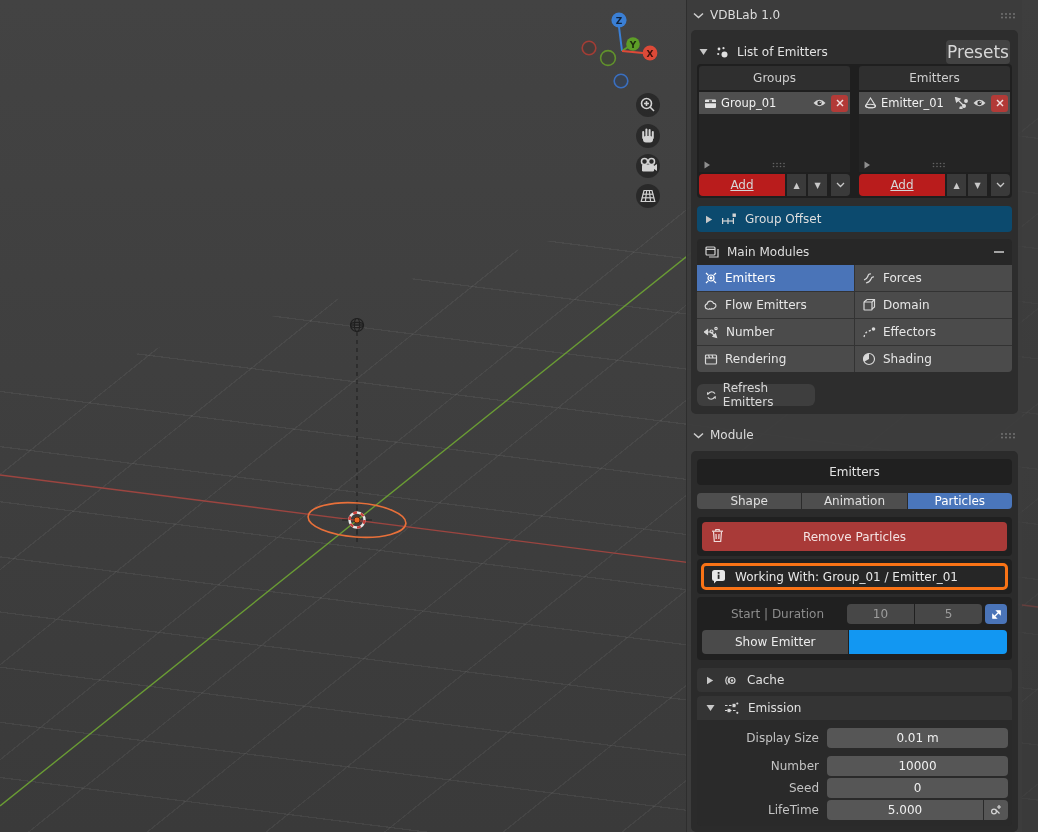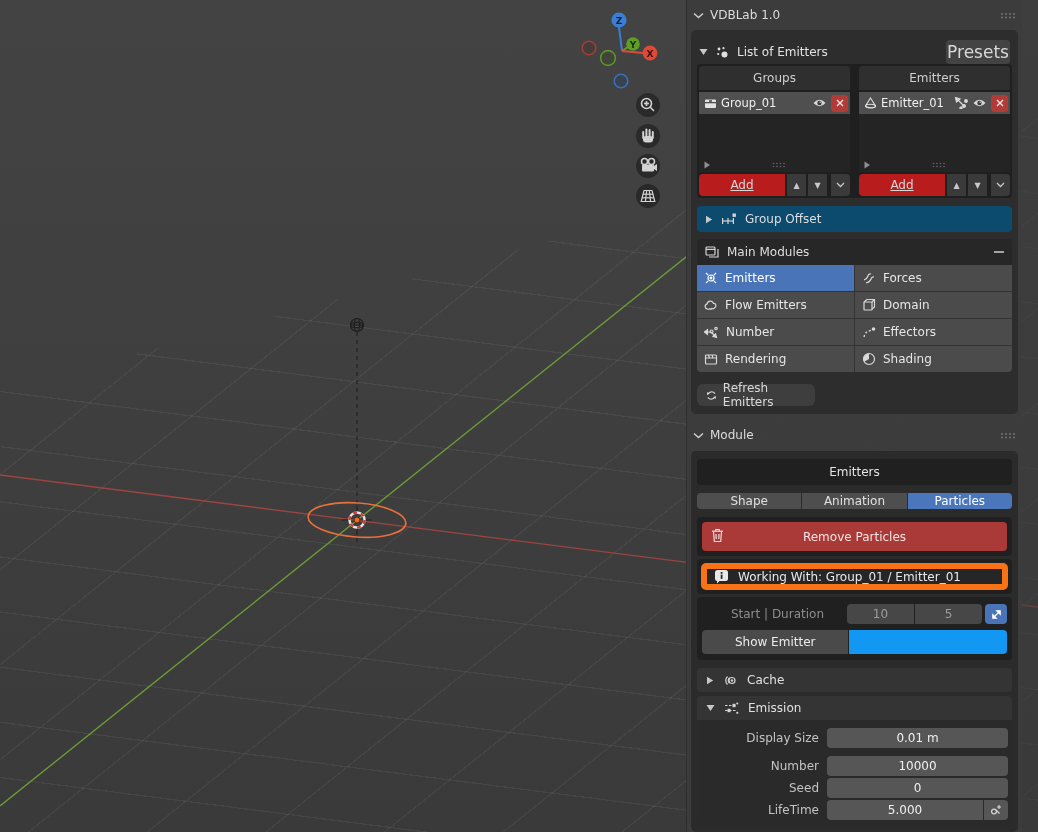--- a/index.html
+++ b/index.html
@@ -53,21 +53,21 @@
   .title-box{background:#202020;border-radius:4px;height:26px;display:flex;align-items:center;justify-content:center;color:#e3e3e3;flex:none;}
   .tabs{display:flex;gap:1px;margin-top:8px;height:16px;flex:none;}
   .tab{flex:1;background:#4e4e4e;display:flex;align-items:center;justify-content:center;color:#e0e0e0;}
   .tab:first-child{border-radius:4px 0 0 4px;}
   .tab:last-child{border-radius:0 4px 4px 0;}
   .tab.sel{background:#4a76bb;color:#fff;}
   .darkbox{background:#202020;border-radius:4px;margin-top:8px;padding:5px;flex:none;}
   .darkbox+.darkbox{margin-top:3px;}
   .danger-btn{position:relative;background:#a93a38;border-radius:4px;height:29px;display:flex;align-items:center;justify-content:center;color:#f4e3e3;}
   .danger-btn .ticon{position:absolute;left:9px;top:6px;}
-  .info-box{border:6px solid #f97316;background:#262626;border-radius:5px;height:27px;display:flex;align-items:center;gap:9px;padding:0 7px;color:#e8e8e8;}
+  .info-box{border:3px solid #f97316;background:#262626;border-radius:5px;height:27px;display:flex;align-items:center;gap:9px;padding:0 7px;color:#e8e8e8;}
   .prow{display:flex;align-items:center;gap:8px;}
   .plabel{width:122px;text-align:right;color:#c3c3c3;flex:none;}
   .plabel.dis{color:#8d8d8d;}
   .fieldgroup{flex:1;display:flex;gap:1px;padding-left:15px;}
   .field{background:#565656;height:20px;display:flex;align-items:center;justify-content:center;color:#f0f0f0;border-radius:4px;flex:1;}
   .field.dis{background:#474747;color:#9d9d9d;border-radius:0;}
   .field.dis:first-child{border-radius:4px 0 0 4px;}
   .iconbtn-blue{width:22px;height:20px;background:#4a74b8;border-radius:4px;margin-left:2px;display:flex;align-items:center;justify-content:center;flex:none;}
   .show-row{display:flex;gap:1px;height:24px;margin-top:6px;}
   .show-btn{flex:0 0 48%;background:#4a4a4a;border-radius:4px 0 0 4px;display:flex;align-items:center;justify-content:center;color:#ececec;}

